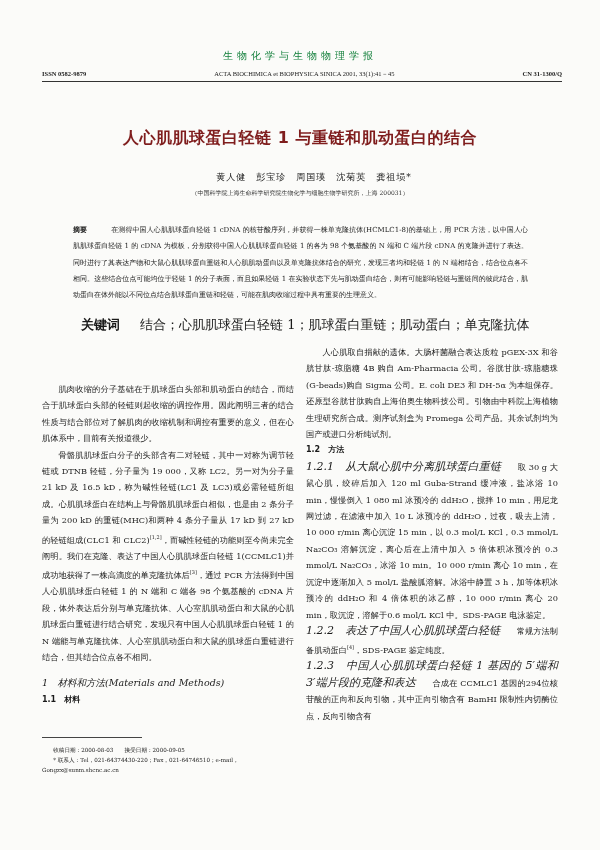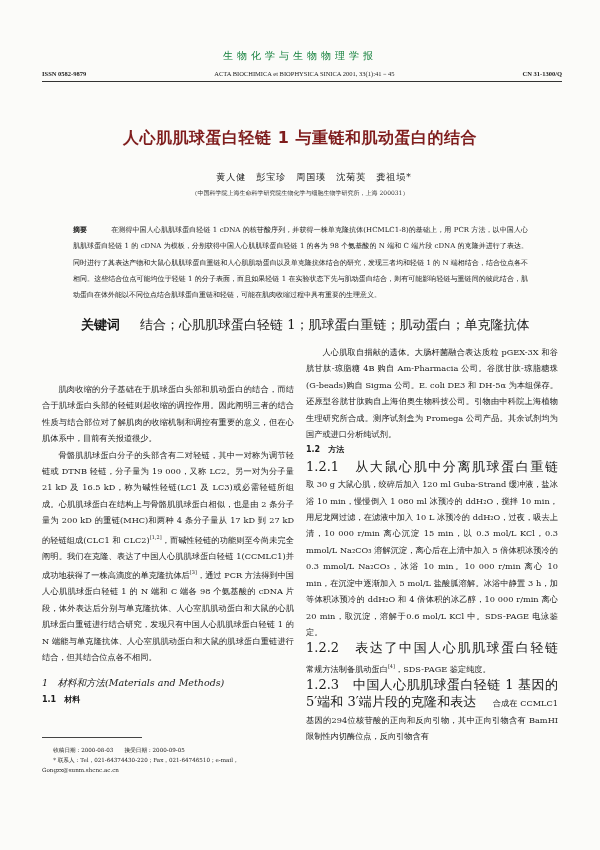--- a/index.html
+++ b/index.html
@@ -49,21 +49,21 @@
   .keywords .label { font-weight: bold; font-family: "DejaVu Sans", sans-serif; margin-right: 20px; }
   .col {
     top: 344px; width: 252px; font-size: 8.2px; line-height: 16.4px; text-align: justify;
   }
   .col-left { left: 42px; margin-top: 37px; }
   .col-right { left: 306px; }
   .col p { margin: 0; }
   .indent { text-indent: 2em; }
   .sec-h1 { font-size: 9.5px; margin-top: 10px !important; font-style: italic; }
   .sec-h2 { font-family: "DejaVu Sans", sans-serif; font-weight: bold; font-size: 8px; }
-  .sub-h { font-size: 13px; margin-top: 24px; }
+  .sub-h { font-style: italic; font-size: 11px; margin-top: 24px; }
   sup { font-size: 5px; }
   .foot-rule {
     left: 42px; width: 100px; top: 737px; border-top: 1px solid #444;
   }
   .footnotes {
     left: 42px; width: 255px; top: 745px; font-size: 5.6px; line-height: 10px; color: #222;
   }
   .footnotes p { margin: 0; }
   .fn-indent { text-indent: 2em; }
   .ital { }

